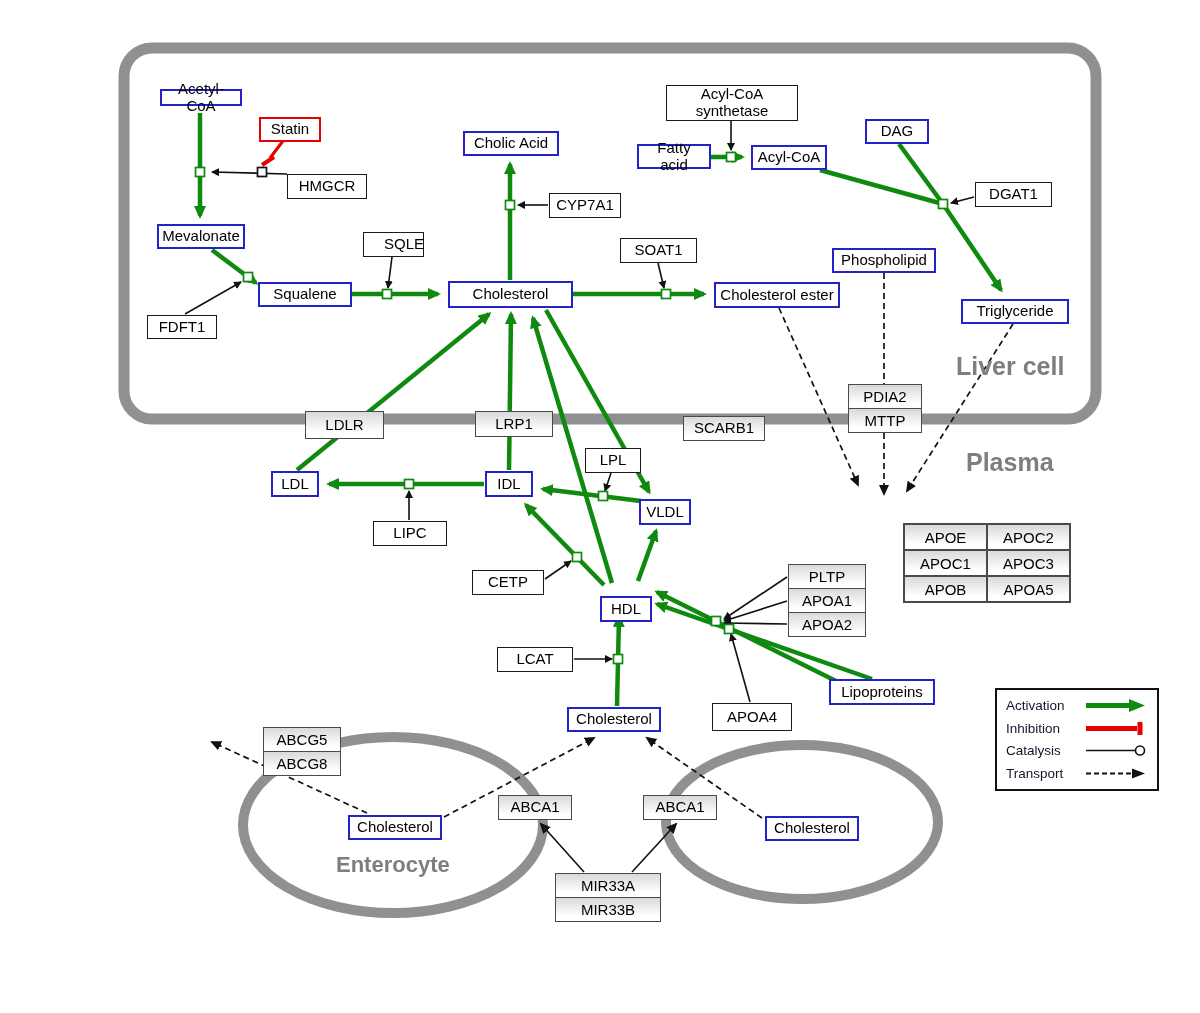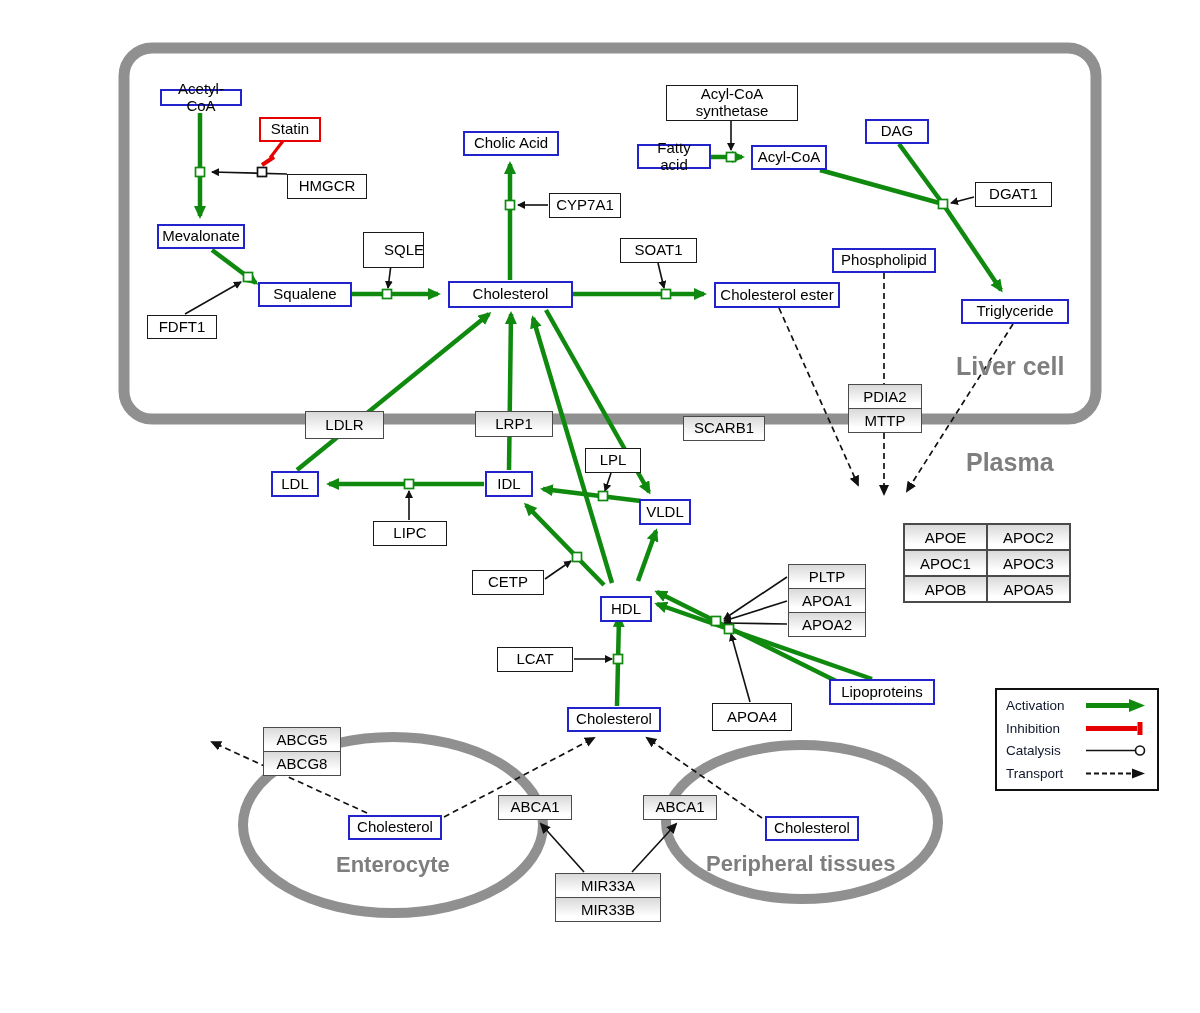--- a/index.html
+++ b/index.html
@@ -119,29 +119,28 @@
       <rect x="613.5" y="654.5" width="9" height="9"></rect>
       <rect x="711.5" y="616.5" width="9" height="9"></rect>
       <rect x="724.5" y="624.5" width="9" height="9"></rect>
       <rect x="257.5" y="167.5" width="9" height="9" stroke="#111"></rect>
     </g>
   </svg>
 
   <div class="region-label" style="left:956px;top:352px;font-size:25px;">Liver cell</div>
   <div class="region-label" style="left:966px;top:448px;font-size:25px;">Plasma</div>
   <div class="region-label" style="left:336px;top:852px;font-size:22px;">Enterocyte</div>
-  <div class="region-label" style="left:706px;top:851px;font-size:22px;">Peripheral tissues</div>
 
   <div class="box metab" style="left:160px;top:89px;width:82px;height:17px;">Acetyl-CoA</div>
   <div class="box inhib" style="left:259px;top:117px;width:62px;height:25px;">Statin</div>
   <div class="box enz" style="left:287px;top:162px;width:80px;height:25px;margin-top:12px;">HMGCR</div>
   <div class="box metab" style="left:157px;top:224px;width:88px;height:25px;">Mevalonate</div>
   <div class="box enz" style="left:147px;top:315px;width:70px;height:24px;">FDFT1</div>
   <div class="box metab" style="left:258px;top:282px;width:94px;height:25px;">Squalene</div>
-  <div class="box enz" style="left:363px;top:232px;width:61px;height:36px;padding-left:24px;">SQLE</div>
+  <div class="box enz" style="left:363px;top:232px;width:61px;height:25px;padding-left:24px;">SQLE</div>
   <div class="box metab" style="left:448px;top:281px;width:125px;height:27px;">Cholesterol</div>
   <div class="box metab" style="left:463px;top:131px;width:96px;height:25px;">Cholic Acid</div>
   <div class="box enz" style="left:549px;top:193px;width:72px;height:25px;">CYP7A1</div>
   <div class="box enz" style="left:620px;top:238px;width:77px;height:25px;">SOAT1</div>
   <div class="box metab" style="left:714px;top:282px;width:126px;height:26px;">Cholesterol ester</div>
   <div class="box enz" style="left:666px;top:85px;width:132px;height:36px;">Acyl-CoA synthetase</div>
   <div class="box metab" style="left:637px;top:144px;width:74px;height:25px;">Fatty acid</div>
   <div class="box metab" style="left:751px;top:145px;width:76px;height:25px;">Acyl-CoA</div>
   <div class="box metab" style="left:865px;top:119px;width:64px;height:25px;">DAG</div>
   <div class="box enz" style="left:975px;top:182px;width:77px;height:25px;">DGAT1</div>

